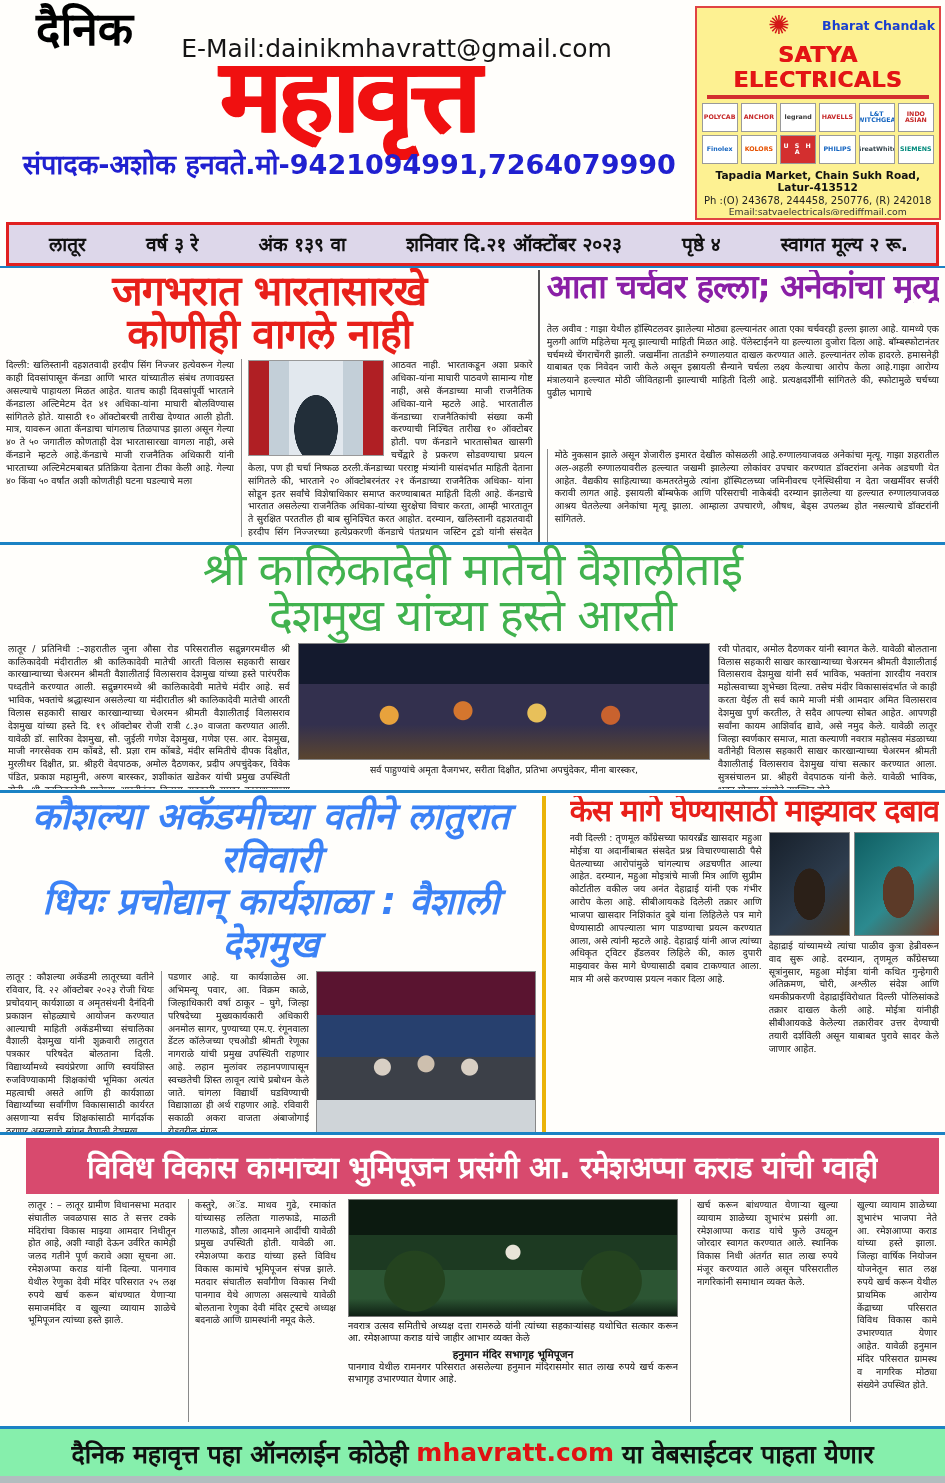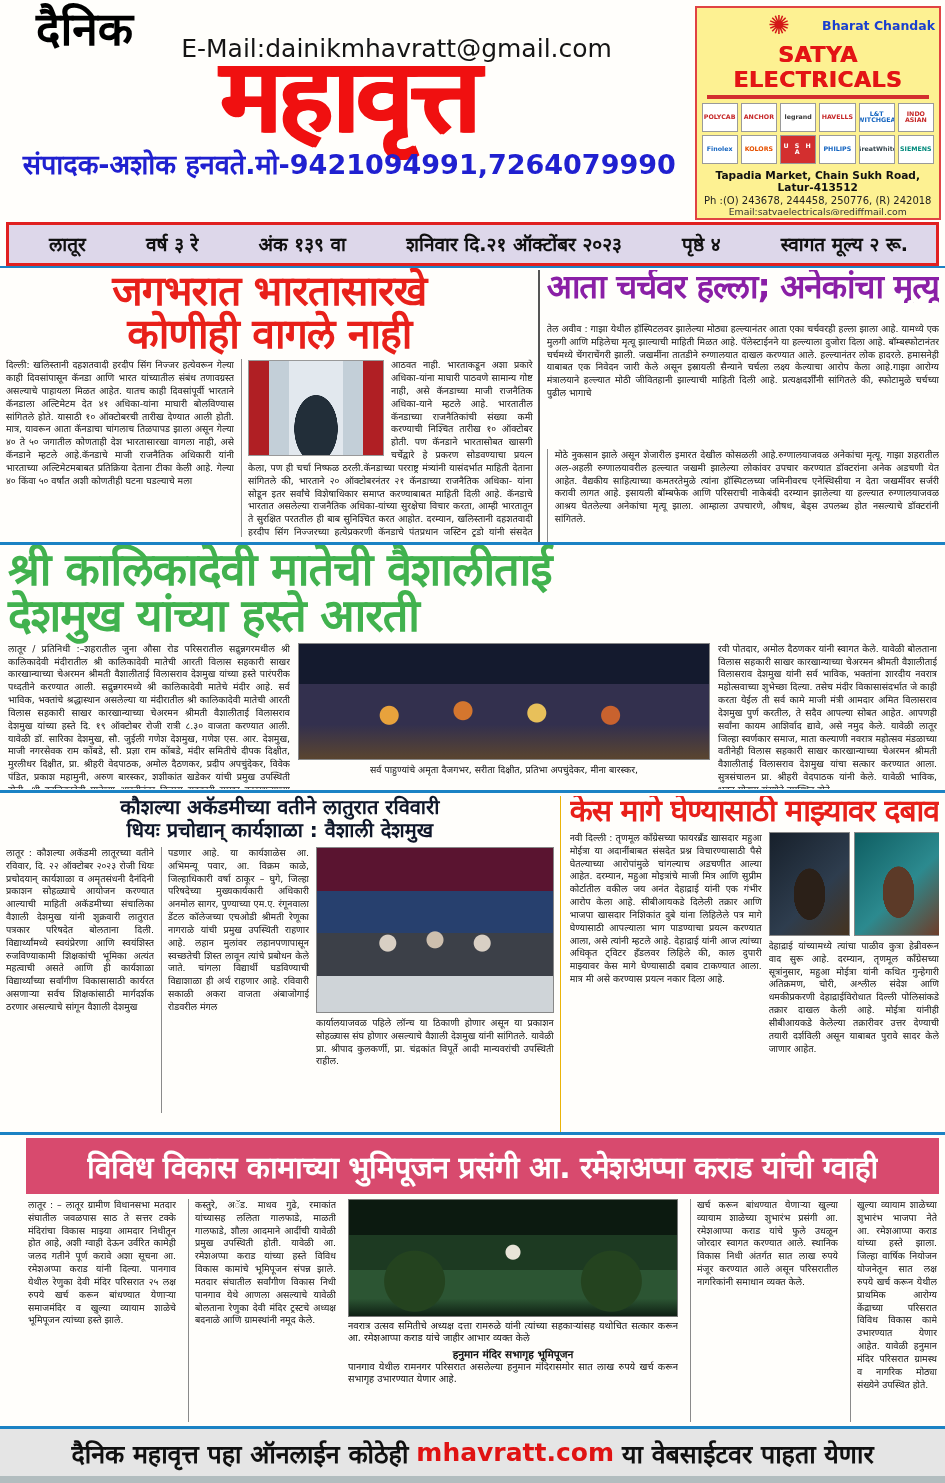--- a/index.html
+++ b/index.html
@@ -63,48 +63,48 @@
        radial-gradient(ellipse 22px 34px at 50% 72%, #222e39 0 98%, transparent 100%),
        linear-gradient(90deg, #b01f24 0 15%, #c3cfd8 15% 30%, #e2e8ee 30% 70%, #c3cfd8 70% 85%, #b01f24 85%);
      border: 1px solid #999; }
   .art-b { flex: 1; border-left: 2px solid #555; padding-left: 7px; }
   .hl-b { font-size: 33px; font-weight: bold; color: #8a1fa6; text-align: left;
           line-height: 1.0; letter-spacing: -1px; white-space: nowrap; overflow: hidden; }
   .art-b-body { display: flex; gap: 24px; margin-top: 20px; height: 228px; overflow: hidden; flex-direction: column; }
   .art-b-body > p { flex: 1; overflow: hidden; }
 
   .sec2 { height: 248px; border-top: 3px solid #1b82c4; padding: 2px 8px 0 8px; }
-  .hl-c { font-size: 45px; font-weight: bold; color: #41b24e; text-align: left;
+  .hl-c { font-size: 45px; font-weight: normal; color: #41b24e; text-align: center;
           line-height: 1.02; letter-spacing: -1px; }
   .sec2-row { display: flex; gap: 8px; margin-top: 4px; height: 146px; overflow: hidden; }
   .art-c-left { width: 282px; overflow: hidden; }
   .art-c-mid { width: 412px; display: flex; flex-direction: column; }
   .photo-kalika { width: 100%; height: 117px; border: 1px solid #888;
      background:
        radial-gradient(circle 9px at 22% 62%, #e8a23c 0 9px, transparent 10px),
        radial-gradient(circle 9px at 40% 58%, #d4762e 0 9px, transparent 10px),
        radial-gradient(circle 9px at 58% 60%, #e8c05a 0 9px, transparent 10px),
        radial-gradient(circle 9px at 76% 62%, #c9622e 0 9px, transparent 10px),
        linear-gradient(180deg, #141a2e 0 35%, #33304e 35% 70%, #5a4530 100%); }
   .caption { font-size: 9.3px; text-align: center; color: #101010; margin-top: 3px; }
   .art-c-right { flex: 1; overflow: hidden; }
 
   .sec3 { height: 342px; border-top: 3px solid #1b82c4; display: flex; padding: 3px 6px 0 6px; }
   .art-d { width: 586px; padding-right: 6px; }
-  .hl-d { font-size: 20px; font-weight: bold; color: #0f172a; text-align: center; line-height: 1.15; }
+  .hl-d { font-size: 37px; font-weight: bold; color: #3b82f6; text-align: center; line-height: 1.15; font-style: italic; }
   .art-d-body { display: flex; gap: 7px; margin-top: 5px; height: 266px; overflow: hidden; }
   .art-d-c { width: 148px; overflow: hidden; }
   .art-d-right { flex: 1; display: flex; flex-direction: column; gap: 4px; overflow: hidden; }
   .photo-kaushalya { width: 100%; height: 166px; border: 1px solid #888;
      background:
        radial-gradient(circle 8px at 30% 58%, #d8cfc4 0 8px, transparent 9px),
        radial-gradient(circle 8px at 50% 56%, #cdbfae 0 8px, transparent 9px),
        radial-gradient(circle 8px at 70% 58%, #d8cfc4 0 8px, transparent 9px),
        linear-gradient(180deg, #5a1430 0 26%, #27406e 26% 52%, #3c4048 52% 78%, #cfd4d8 78%); }
-  .art-e { flex: 1; border-left: 1px solid #eab308; padding-left: 9px; }
+  .art-e { flex: 1; border-left: 4px solid #eab308; padding-left: 24px; }
   .hl-e { font-size: 30px; font-weight: bold; color: #e8201a; text-align: center;
           line-height: 1.0; white-space: nowrap; overflow: hidden; letter-spacing: -1px; }
   .art-e-body { display: flex; gap: 7px; margin-top: 6px; height: 296px; overflow: hidden; }
   .art-e-c1 { width: 192px; overflow: hidden; }
   .art-e-right { flex: 1; display: flex; flex-direction: column; gap: 4px; overflow: hidden; }
   .art-e-photos { display: flex; gap: 4px; }
   .photo-dehadrai { width: 48%; height: 104px; border: 1px solid #888;
      background: radial-gradient(ellipse 16px 26px at 50% 60%, #2b2018 0 98%, transparent),
                  linear-gradient(135deg, #17202b, #2e3d4e 60%, #46331f); }
   .photo-moitra { width: 52%; height: 104px; border: 1px solid #888;
@@ -122,21 +122,21 @@
   .photo-karad { width: 100%; height: 118px; border: 1px solid #777;
      background:
        radial-gradient(circle 7px at 50% 45%, #e8e4d8 0 7px, transparent 8px),
        radial-gradient(circle 30px at 20% 70%, #24431f 0 30px, transparent 31px),
        radial-gradient(circle 30px at 80% 70%, #24431f 0 30px, transparent 31px),
        linear-gradient(180deg, #0c1a10 0 30%, #1d3a22 30% 60%, #2c5533 60% 85%, #0e1f13); }
   .cap-f { font-size: 9.6px; text-align: justify; margin-top: 3px; line-height: 1.3; }
   .subhead-f { font-size: 10.5px; font-weight: bold; text-align: center; margin-top: 2px; }
   .cap-f2 { font-size: 9.6px; text-align: justify; line-height: 1.3; }
 
-  .footer { height: 50px; margin-top: 2px; background: #e5e5e5; border-top: 3px solid #1b82c4;
+  .footer { height: 50px; margin-top: 2px; background: #86efac; border-top: 3px solid #1b82c4;
             display: flex; align-items: center; justify-content: center; gap: 8px; }
   .footer span { font-size: 25px; font-weight: bold; color: #101010; }
   .footer .site { color: #e01313; }
   .bottom-strip { height: 9px; background: #b2bdbf; }
 </style>
 </head>
 <body>
 
 <div class="page">
 

